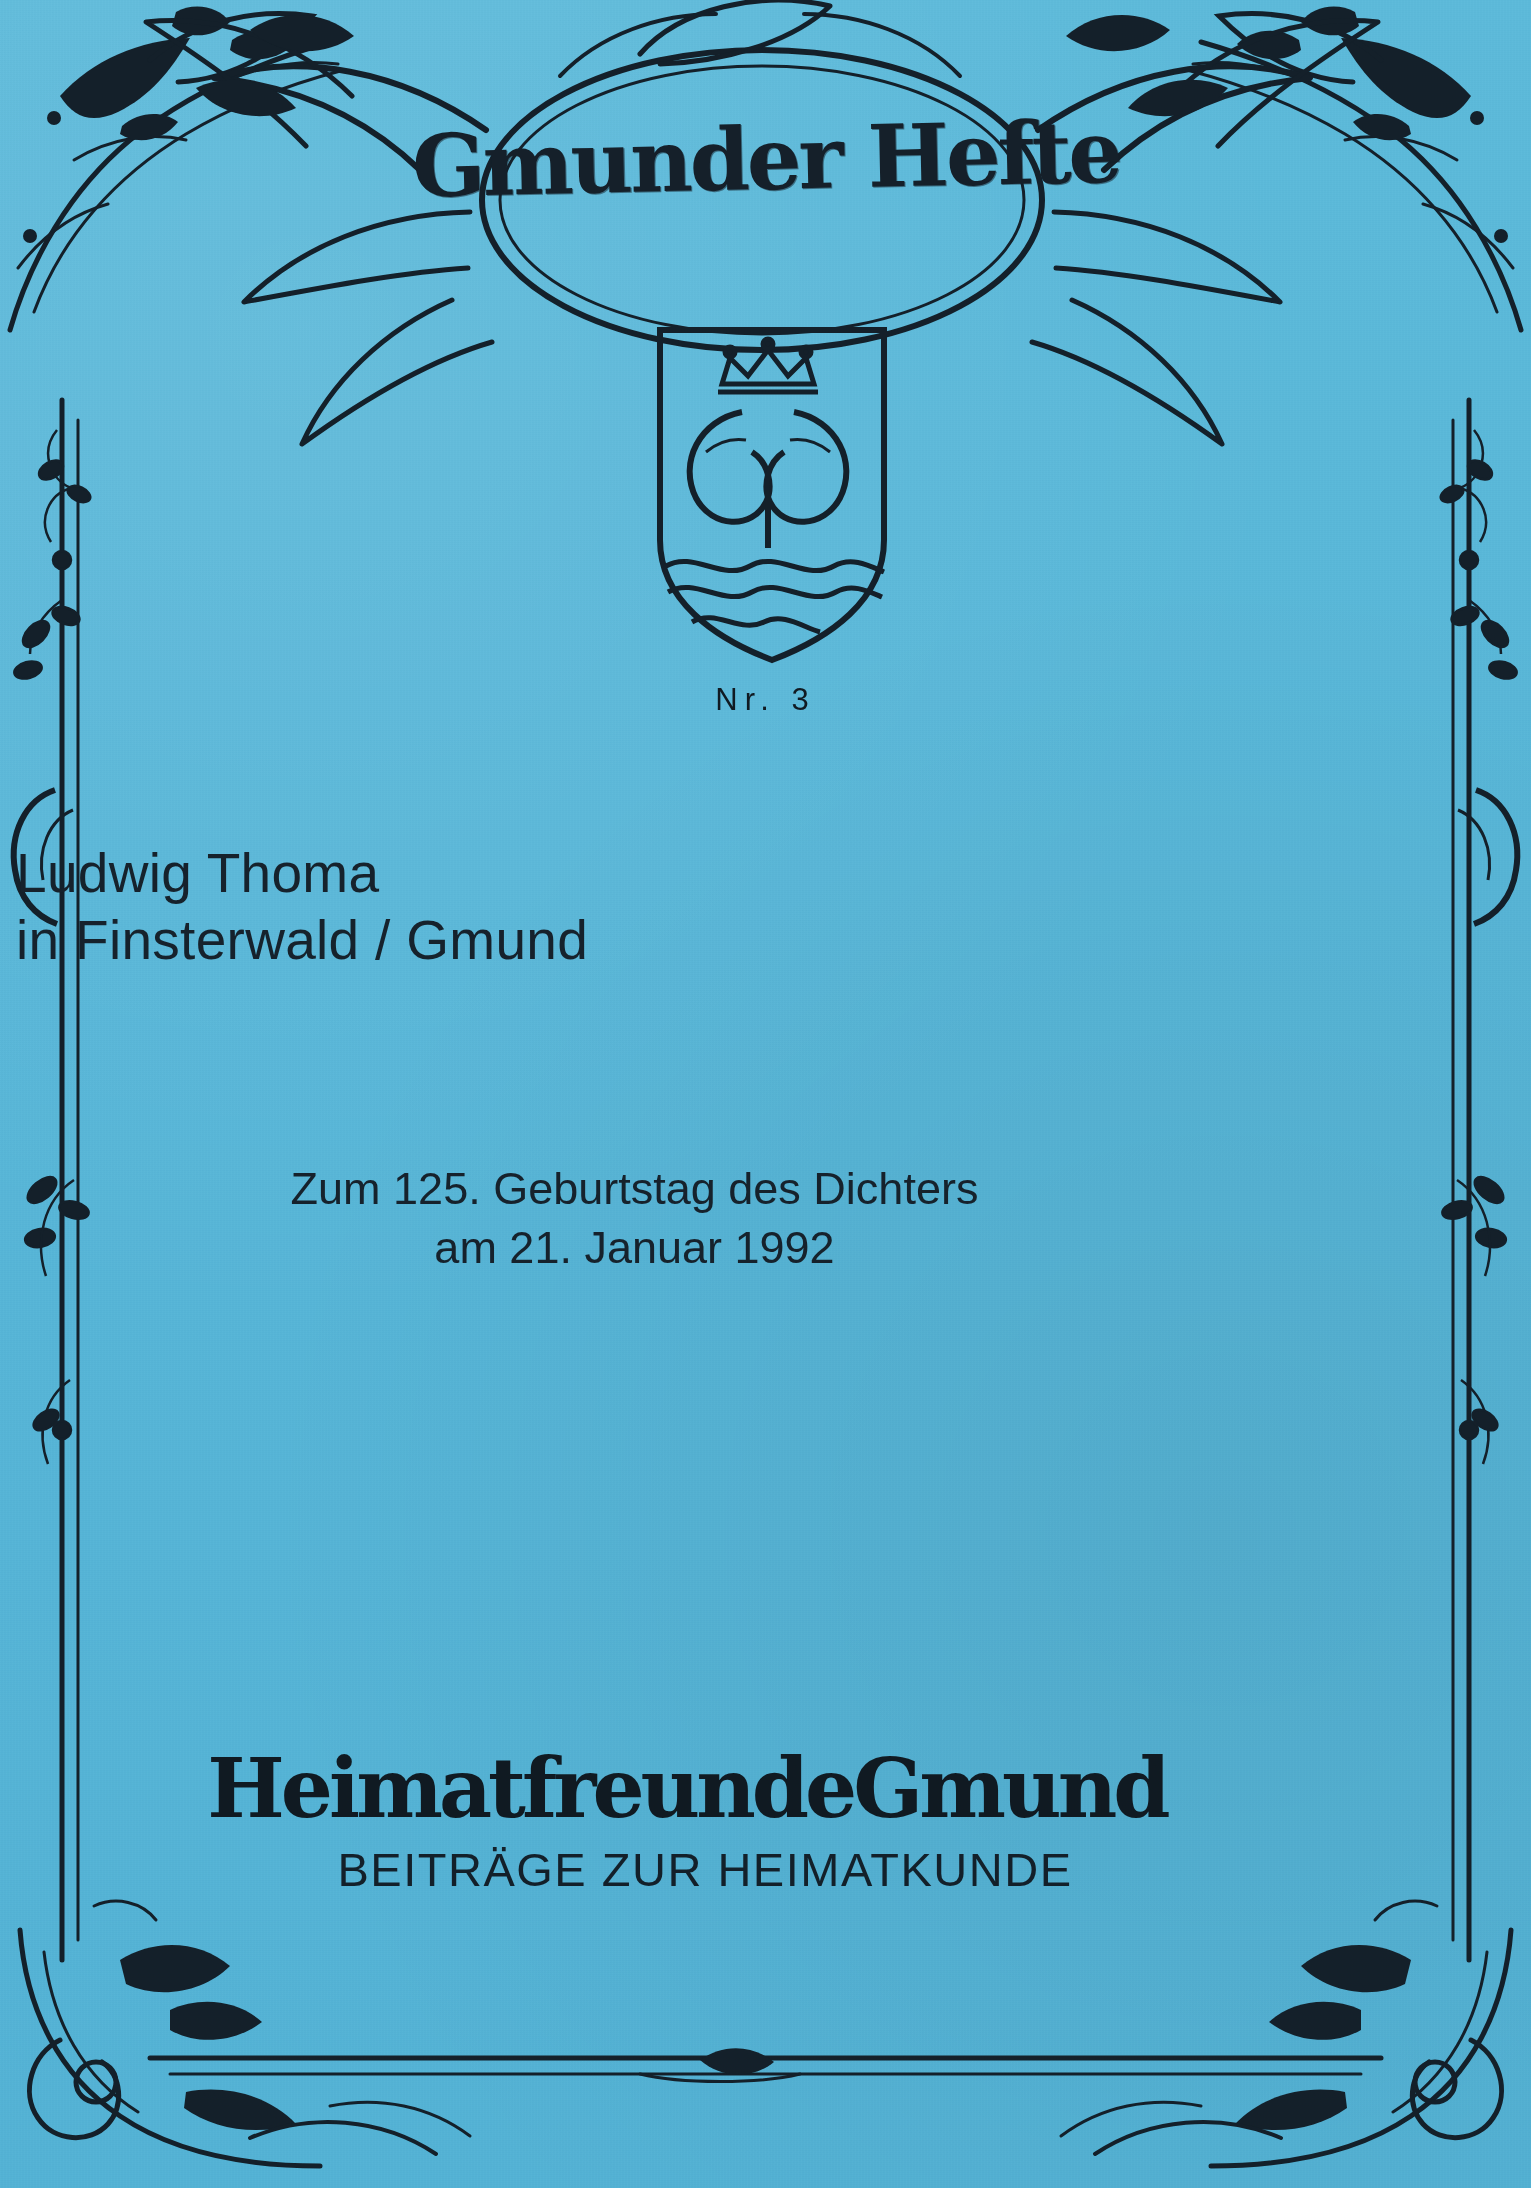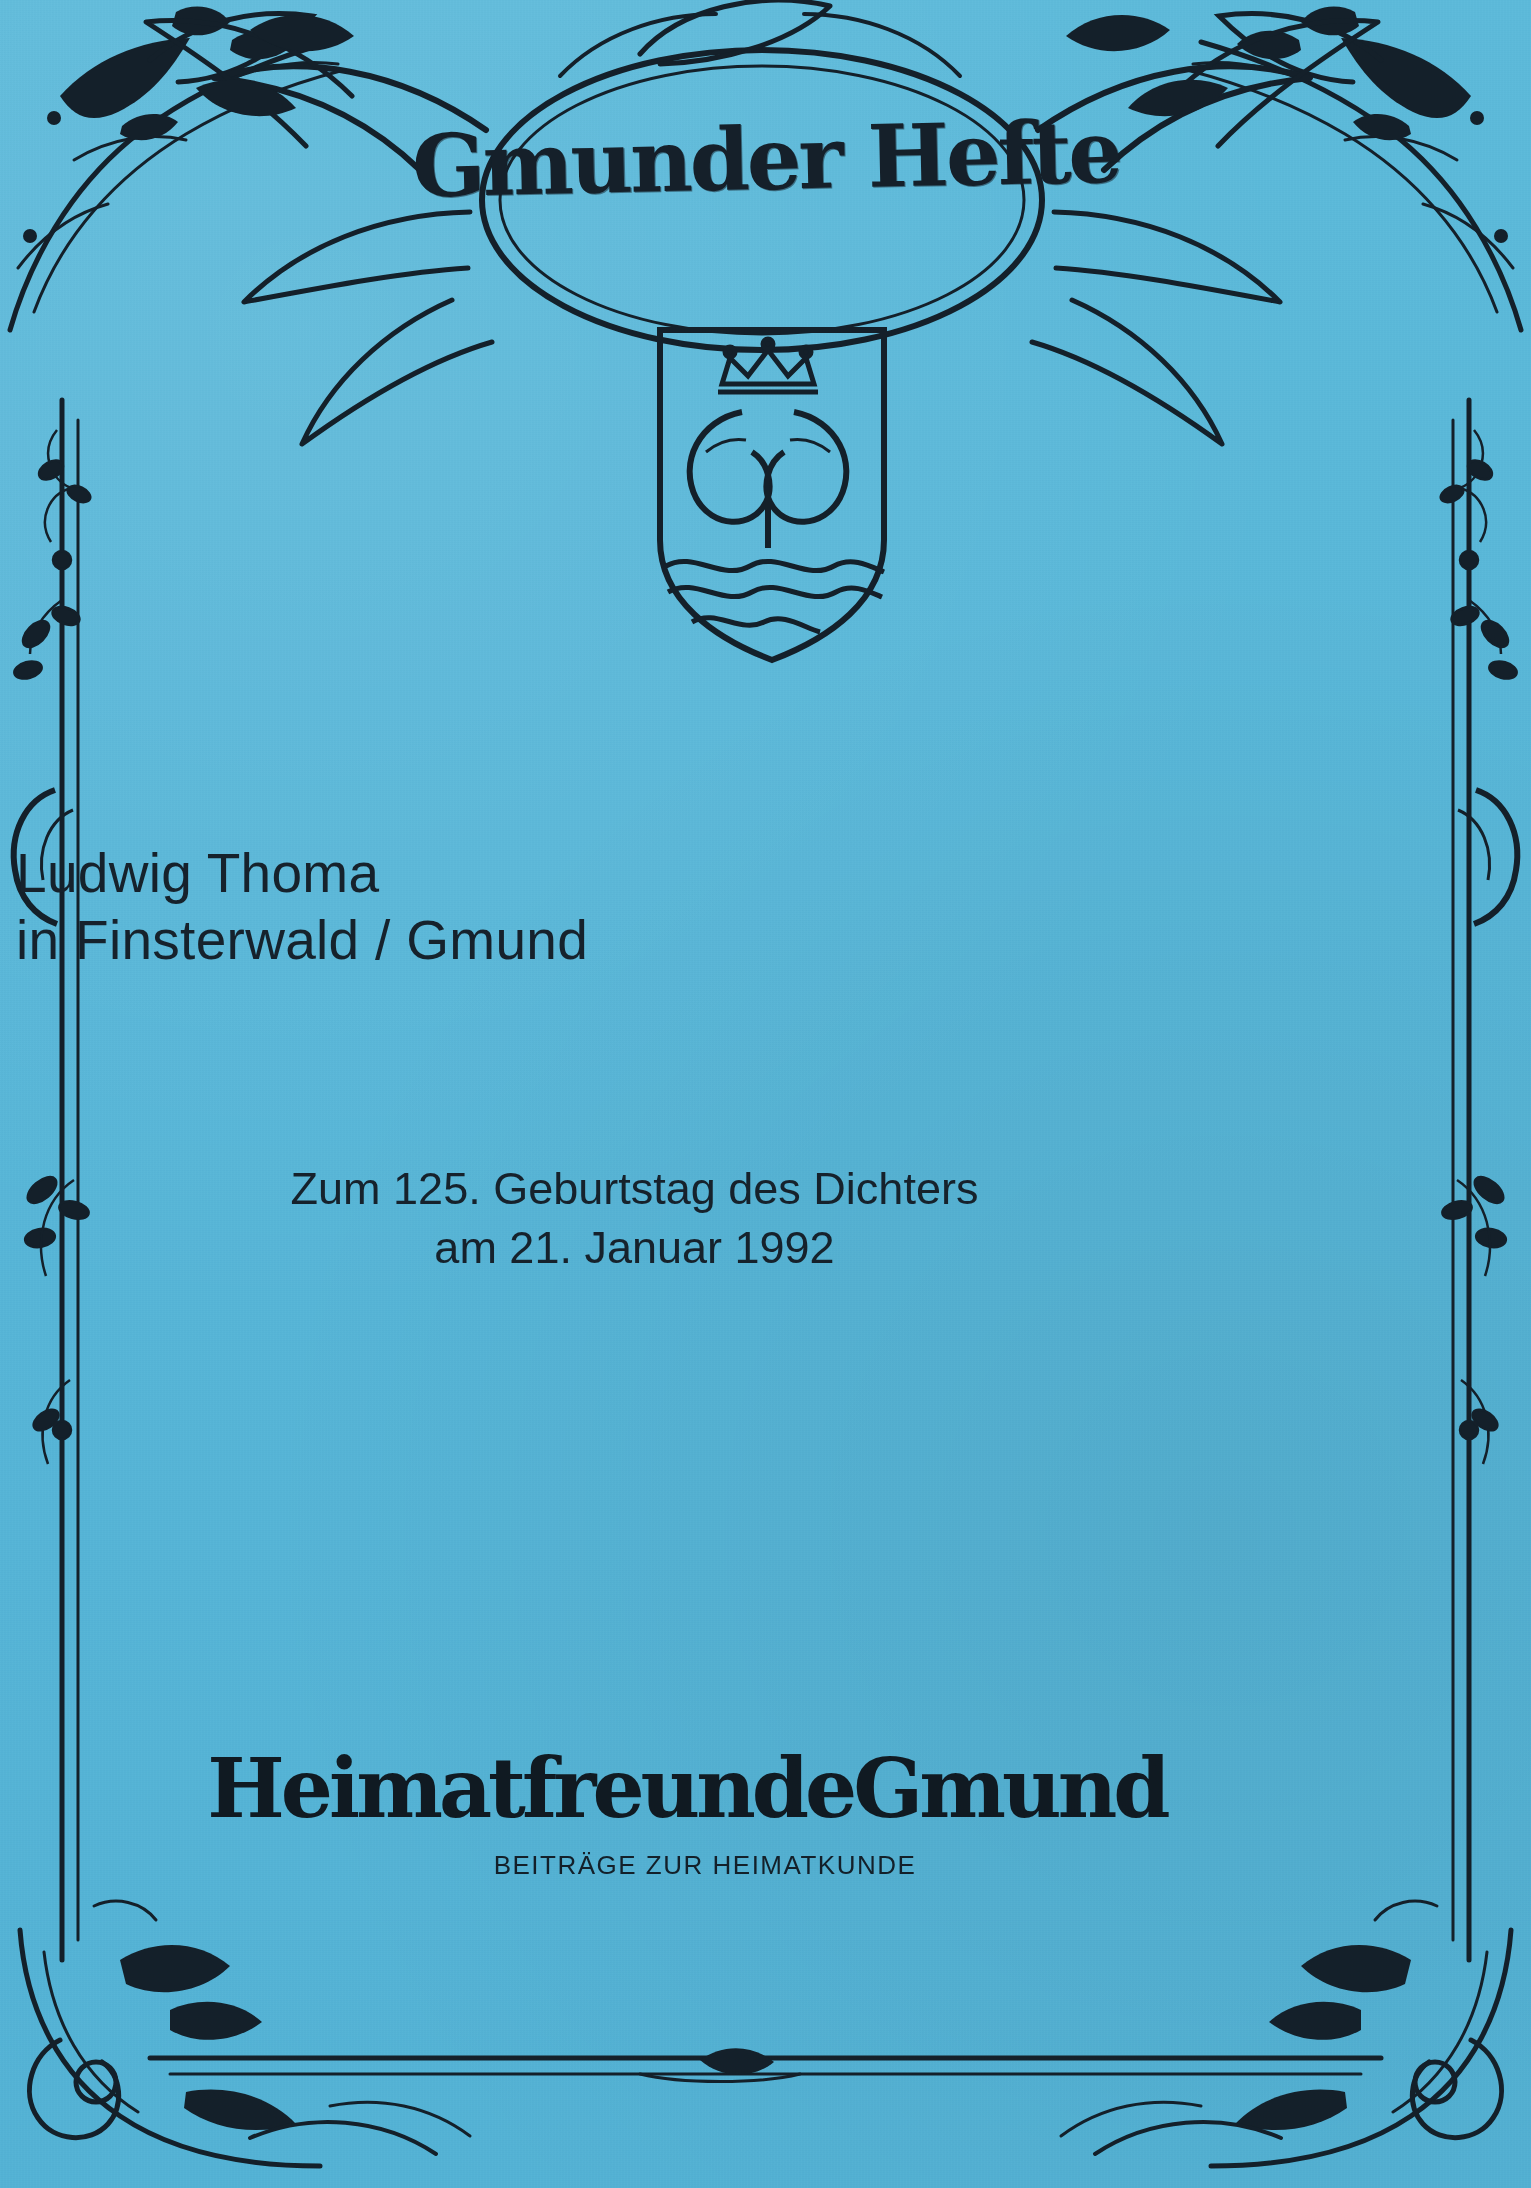--- a/index.html
+++ b/index.html
@@ -119,23 +119,23 @@
   }
   .publisher-name {
     font-family: "DejaVu Serif", serif;
     font-weight: bold;
     font-size: 82px;
     letter-spacing: -4px;
     color: #101a22;
     white-space: nowrap;
   }
   .publisher-sub {
-    margin-top: 14px;
-    font-family: "Liberation Sans", sans-serif;
-    font-size: 26px;
+    margin-top: 6px;
+    font-family: "Liberation Sans", sans-serif;
+    font-size: 47px;
     letter-spacing: 1.5px;
     color: #13202a;
     white-space: nowrap;
     padding-left: 36px;
   }
 </style>
 </head>
 <body>
 
 <div class="page">
@@ -330,20 +330,21 @@
         <path d="M668 592 c28 -16 56 16 84 0 c28 -16 56 16 84 0 c16 -9 32 -1 46 5"></path>
         <path d="M692 622 c24 -14 48 12 72 0 c20 -10 40 6 56 10"></path>
       </g>
     </g>
   </svg>
 
   <div class="masthead">
     <div class="masthead-title">Gmunder Hefte</div>
   </div>
 
+  <div class="issue-number">Nr.  3</div>
 
   <div class="title-block">
     <div class="title-line">Ludwig Thoma</div>
     <div class="title-line">in Finsterwald / Gmund</div>
   </div>
 
   <div class="subtitle-block">
     <div class="subtitle-line">Zum 125. Geburtstag des Dichters</div>
     <div class="subtitle-line">am 21. Januar 1992</div>
   </div>

